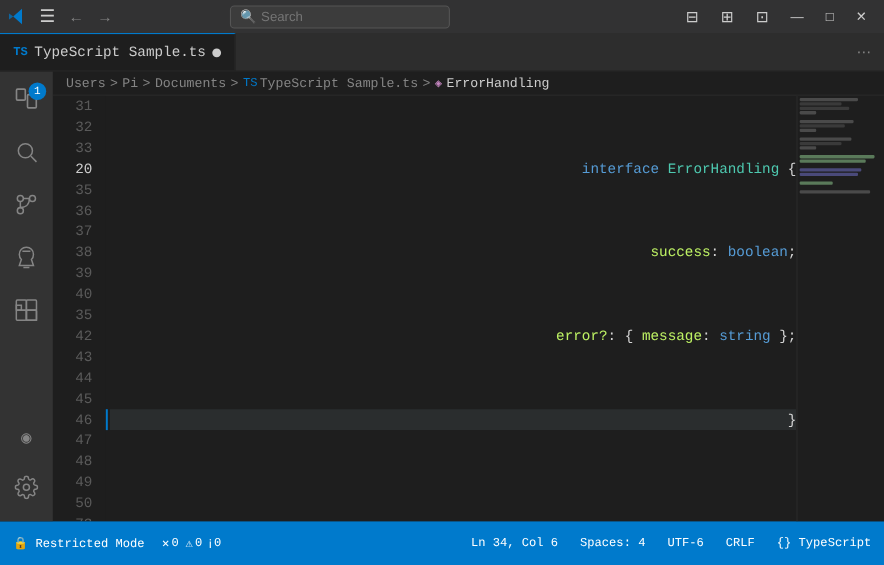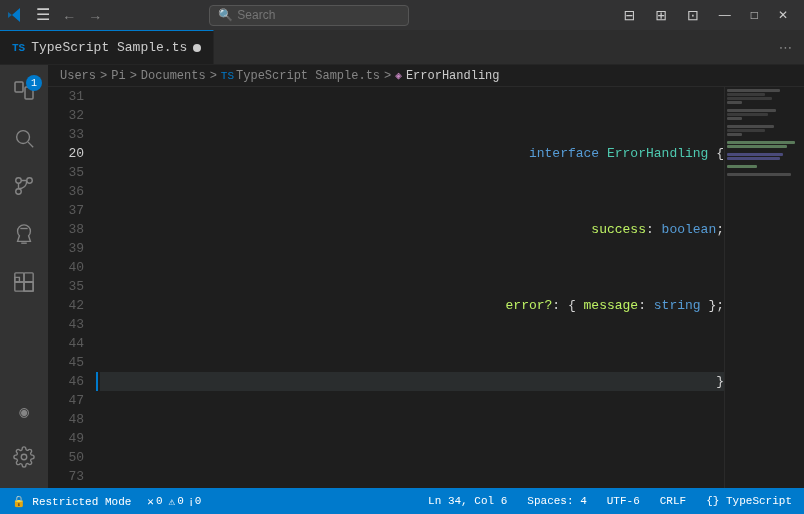--- a/index.html
+++ b/index.html
@@ -288,21 +288,21 @@
     }
     .minimap-line {
       height: 3px;
       margin-bottom: 1px;
       background: #3a3a3a;
       border-radius: 1px;
     }
 
     
     .status-bar {
-      height: 26px;
+      height: 40px;
       background: #007acc;
       display: flex;
       align-items: center;
       padding: 0 8px;
       font-size: 11px;
       color: white;
       flex-shrink: 0;
     }
     .status-left { display: flex; align-items: center; gap: 8px; }
     .status-right { margin-left: auto; display: flex; align-items: center; gap: 12px; }

